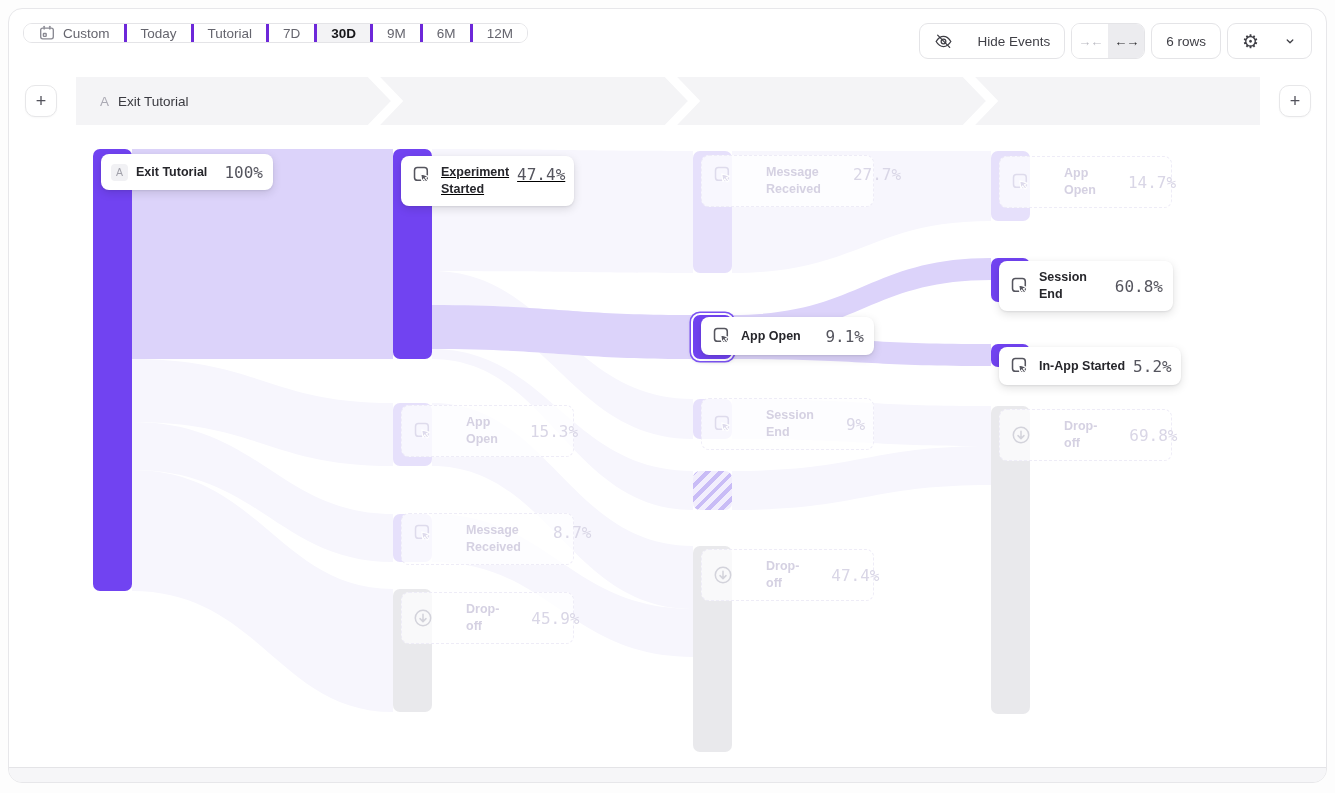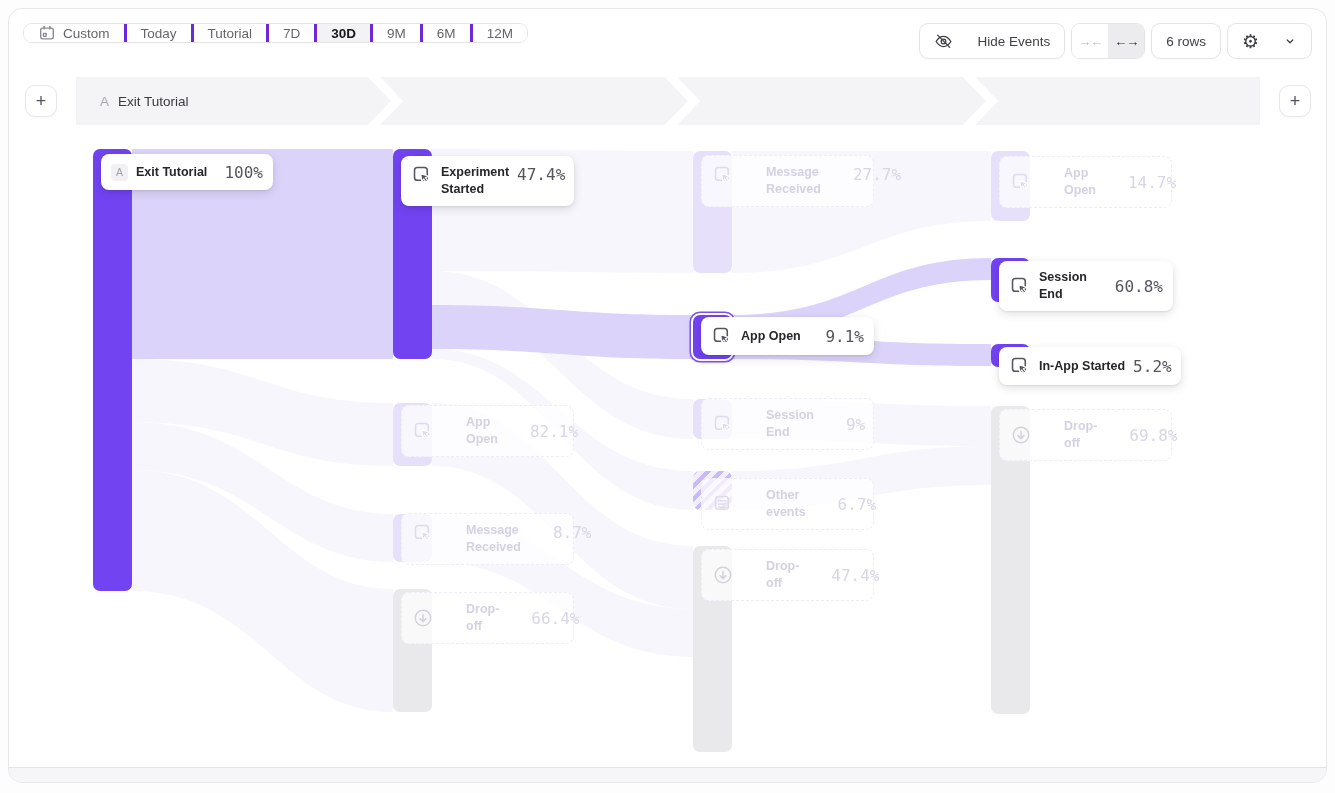--- a/index.html
+++ b/index.html
@@ -197,40 +197,40 @@
   <div class="bar active" style="left:982px; top:249px; height:44px;"></div>
   <div class="bar active" style="left:982px; top:335px; height:23px;"></div>
   <div class="bar gray" style="left:982px; top:397px; height:308px;"></div>
 
   <div class="ncard" style="left:92px; top:145px; width:172px;">
     <span class="a-badge">A</span>
     <span class="name">Exit Tutorial</span>
     <span class="pct">100%</span>
   </div>
 
-  <div class="ncard two" style="left:392px; top:147px;">
+  <div class="ncard two" style="left:392px; top:147px;text-decoration:underline;">
     <span class="nodeicon icon">
       <svg width="22" height="22" viewBox="0 0 20 20" fill="none" stroke="currentColor" stroke-width="1.4" stroke-linejoin="round">
         <rect x="3.2" y="3.2" width="11.6" height="11.6" rx="2.6"></rect>
         <path fill="currentColor" stroke="#fff" stroke-width="1" d="M8.8 8.8 L16 11.2 L13 12.4 L15.2 15.2 L13.6 16.4 L11.5 13.5 L9.9 16 Z"></path>
       </svg>
     </span>
     <span class="name">Experiment Started</span>
     <span class="pct">47.4%</span>
   </div>
 
   <div class="ncard faded" style="left:392px; top:396px;">
     <span class="nodeicon icon">
       <svg width="22" height="22" viewBox="0 0 20 20" fill="none" stroke="currentColor" stroke-width="1.4" stroke-linejoin="round">
         <rect x="3.2" y="3.2" width="11.6" height="11.6" rx="2.6"></rect>
         <path fill="currentColor" stroke="#fff" stroke-width="1" d="M8.8 8.8 L16 11.2 L13 12.4 L15.2 15.2 L13.6 16.4 L11.5 13.5 L9.9 16 Z"></path>
       </svg>
     </span>
     <span class="name">App Open</span>
-    <span class="pct">82.1%</span>
+    <span class="pct">15.3%</span>
   </div>
 
   <div class="ncard faded two" style="left:392px; top:504px;">
     <span class="nodeicon icon">
       <svg width="22" height="22" viewBox="0 0 20 20" fill="none" stroke="currentColor" stroke-width="1.4" stroke-linejoin="round">
         <rect x="3.2" y="3.2" width="11.6" height="11.6" rx="2.6"></rect>
         <path fill="currentColor" stroke="#fff" stroke-width="1" d="M8.8 8.8 L16 11.2 L13 12.4 L15.2 15.2 L13.6 16.4 L11.5 13.5 L9.9 16 Z"></path>
       </svg>
     </span>
     <span class="name">Message Received</span>
@@ -238,21 +238,21 @@
   </div>
 
   <div class="ncard faded" style="left:392px; top:583px;">
     <span class="dropicon icon nodeicon">
       <svg width="22" height="22" viewBox="0 0 20 20" fill="none" stroke="currentColor" stroke-width="1.4" stroke-linecap="round" stroke-linejoin="round">
         <circle cx="10" cy="10" r="7"></circle>
             <path d="M10 6.6 V13 M7.3 10.6 L10 13.3 L12.7 10.6"></path>
       </svg>
     </span>
     <span class="name">Drop-off</span>
-    <span class="pct">66.4%</span>
+    <span class="pct">45.9%</span>
   </div>
 
   <div class="ncard faded two" style="left:692px; top:146px;">
     <span class="nodeicon icon">
       <svg width="22" height="22" viewBox="0 0 20 20" fill="none" stroke="currentColor" stroke-width="1.4" stroke-linejoin="round">
         <rect x="3.2" y="3.2" width="11.6" height="11.6" rx="2.6"></rect>
         <path fill="currentColor" stroke="#fff" stroke-width="1" d="M8.8 8.8 L16 11.2 L13 12.4 L15.2 15.2 L13.6 16.4 L11.5 13.5 L9.9 16 Z"></path>
       </svg>
     </span>
     <span class="name">Message Received</span>
@@ -274,30 +274,20 @@
     <span class="nodeicon icon">
       <svg width="22" height="22" viewBox="0 0 20 20" fill="none" stroke="currentColor" stroke-width="1.4" stroke-linejoin="round">
         <rect x="3.2" y="3.2" width="11.6" height="11.6" rx="2.6"></rect>
         <path fill="currentColor" stroke="#fff" stroke-width="1" d="M8.8 8.8 L16 11.2 L13 12.4 L15.2 15.2 L13.6 16.4 L11.5 13.5 L9.9 16 Z"></path>
       </svg>
     </span>
     <span class="name">Session End</span>
     <span class="pct">9%</span>
   </div>
 
-  <div class="ncard faded" style="left:692px; top:469px;">
-    <span class="nodeicon icon">
-      <svg width="22" height="22" viewBox="0 0 20 20" fill="none" stroke="currentColor" stroke-width="1.4" stroke-linejoin="round">
-        <rect x="3.2" y="3.2" width="11.6" height="11.6" rx="2.6"></rect>
-        <path d="M5.5 7 H13 M5.5 10 H13 M5.5 13 H13"></path>
-      </svg>
-    </span>
-    <span class="name">Other events</span>
-    <span class="pct">6.7%</span>
-  </div>
 
   <div class="ncard faded" style="left:692px; top:540px;">
     <span class="dropicon icon nodeicon">
       <svg width="22" height="22" viewBox="0 0 20 20" fill="none" stroke="currentColor" stroke-width="1.4" stroke-linecap="round" stroke-linejoin="round">
         <circle cx="10" cy="10" r="7"></circle>
             <path d="M10 6.6 V13 M7.3 10.6 L10 13.3 L12.7 10.6"></path>
       </svg>
     </span>
     <span class="name">Drop-off</span>
     <span class="pct">47.4%</span>

